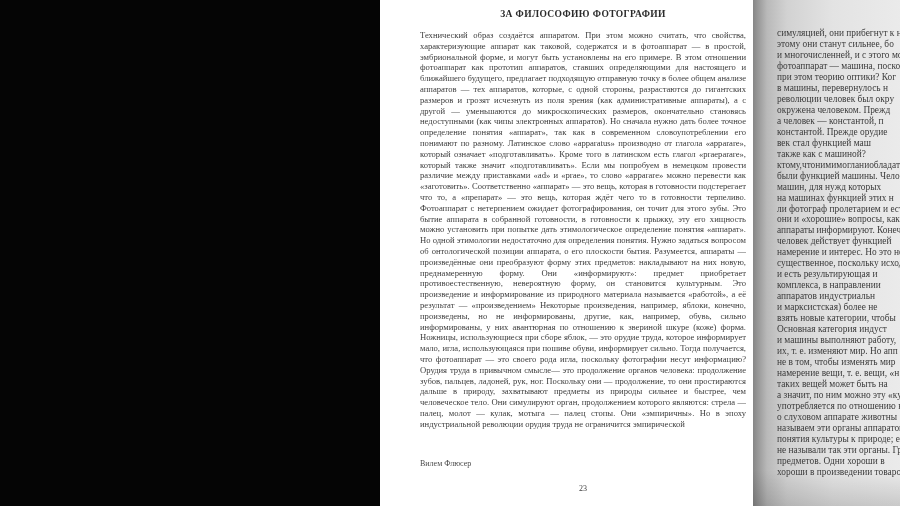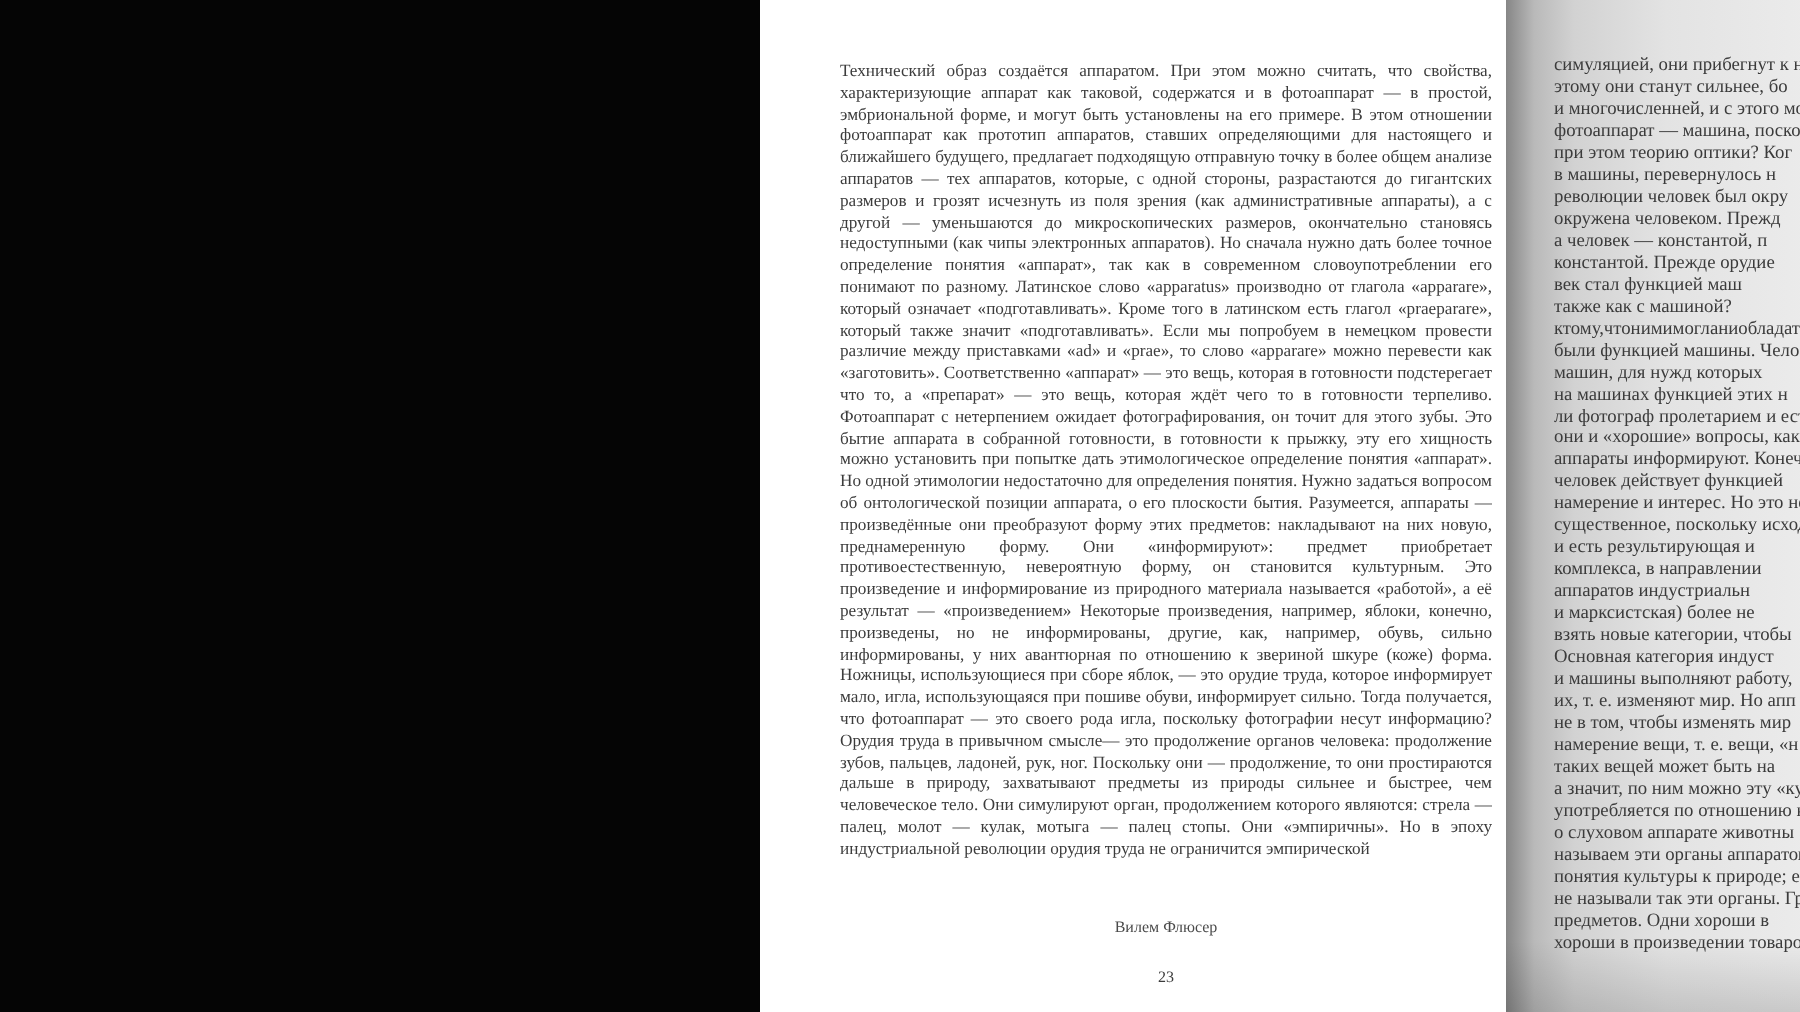--- a/index.html
+++ b/index.html
@@ -35,21 +35,20 @@
     font-size: 8.6px;
     line-height: 10.8px;
     color: #3c3c3c;
     text-align: justify;
     text-justify: inter-word;
     font-family: Liberation Serif, serif;
   }
   .page-author {
     position: absolute;
     bottom: 38px; left: 40px; width: 326px;
-    text-align: center;
     font-size: 8px;
     color: #4a4a4a;
   }
   .page-number {
     position: absolute;
     bottom: 13px; left: 40px; width: 326px;
     text-align: center;
     font-size: 8px;
     color: #3c3c3c;
   }
@@ -76,20 +75,21 @@
     color: #3b3b3b;
   }
   .page-right-lines .text-line { white-space: nowrap; }
 </style>
 </head>
 <body>
 
 <div class="spread">
 
   <div class="page-left">
+    <div class="page-title">ЗА ФИЛОСОФИЮ ФОТОГРАФИИ</div>
     <div class="page-body">Технический образ создаётся аппаратом. При этом можно считать, что свойства, характеризующие аппарат как таковой, содержатся и в фотоаппарат — в простой, эмбриональной форме, и могут быть установлены на его примере. В этом отношении фотоаппарат как прототип аппаратов, ставших определяющими для настоящего и ближайшего будущего, предлагает подходящую отправную точку в более общем анализе аппаратов — тех аппаратов, которые, с одной стороны, разрастаются до гигантских размеров и грозят исчезнуть из поля зрения (как административные аппараты), а с другой — уменьшаются до микроскопических размеров, окончательно становясь недоступными (как чипы электронных аппаратов). Но сначала нужно дать более точное определение понятия «аппарат», так как в современном словоупотреблении его понимают по разному. Латинское слово «apparatus» производно от глагола «apparare», который означает «подготавливать». Кроме того в латинском есть глагол «praeparare», который также значит «подготавливать». Если мы попробуем в немецком провести различие между приставками «ad» и «prae», то слово «apparare» можно перевести как «заготовить». Соответственно «аппарат» — это вещь, которая в готовности подстерегает что то, а «препарат» — это вещь, которая ждёт чего то в готовности терпеливо. Фотоаппарат с нетерпением ожидает фотографирования, он точит для этого зубы. Это бытие аппарата в собранной готовности, в готовности к прыжку, эту его хищность можно установить при попытке дать этимологическое определение понятия «аппарат». Но одной этимологии недостаточно для определения понятия. Нужно задаться вопросом об онтологической позиции аппарата, о его плоскости бытия. Разумеется, аппараты — произведённые они преобразуют форму этих предметов: накладывают на них новую, преднамеренную форму. Они «информируют»: предмет приобретает противоестественную, невероятную форму, он становится культурным. Это произведение и информирование из природного материала называется «работой», а её результат — «произведением» Некоторые произведения, например, яблоки, конечно, произведены, но не информированы, другие, как, например, обувь, сильно информированы, у них авантюрная по отношению к звериной шкуре (коже) форма. Ножницы, использующиеся при сборе яблок, — это орудие труда, которое информирует мало, игла, использующаяся при пошиве обуви, информирует сильно. Тогда получается, что фотоаппарат — это своего рода игла, поскольку фотографии несут информацию? Орудия труда в привычном смысле— это продолжение органов человека: продолжение зубов, пальцев, ладоней, рук, ног. Поскольку они — продолжение, то они простираются дальше в природу, захватывают предметы из природы сильнее и быстрее, чем человеческое тело. Они симулируют орган, продолжением которого являются: стрела — палец, молот — кулак, мотыга — палец стопы. Они «эмпиричны». Но в эпоху индустриальной революции орудия труда не ограничится эмпирической</div>
     <div class="page-author">Вилем Флюсер</div>
     <div class="page-number">23</div>
   </div>
 
   <div class="page-right">
     <div class="page-right-lines">
         <div class="text-line">симуляцией, они прибегнут к н</div>
         <div class="text-line">этому они станут сильнее, бо</div>
         <div class="text-line">и многочисленней, и с этого мом</div>

